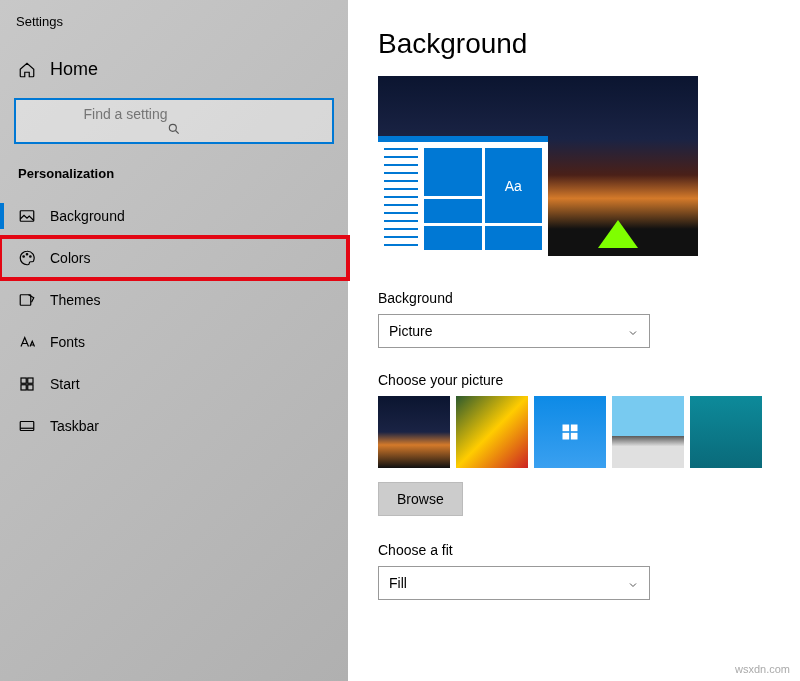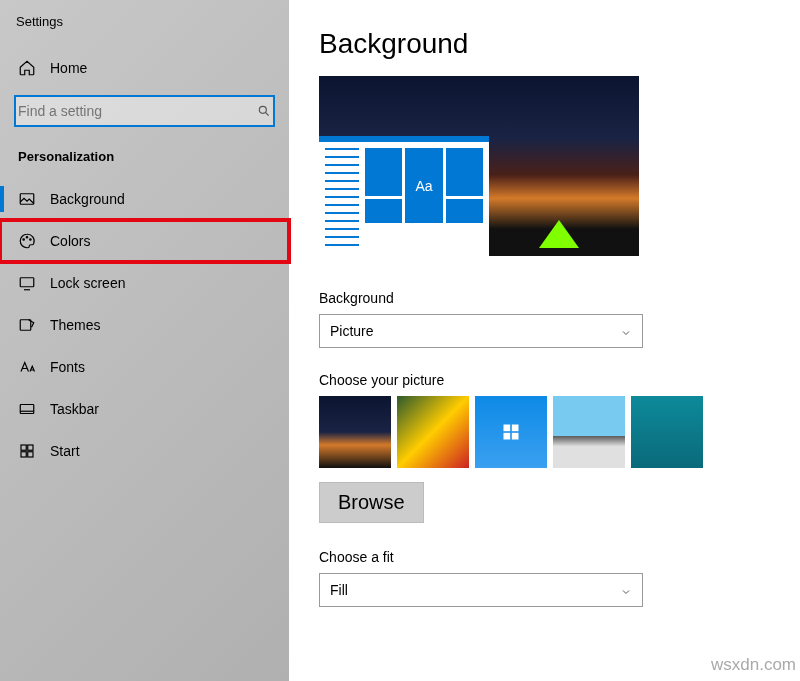--- a/index.html
+++ b/index.html
@@ -1,53 +1,53 @@
 <!DOCTYPE html>
 <html><head>
   <meta charset="utf-8">
   <style>
     * { margin: 0; padding: 0; box-sizing: border-box; font-family: "Segoe UI", sans-serif; }
     body { width: 800px; height: 681px; display: flex; background: #fff; overflow: hidden; }
-    .sidebar { width: 289px; height: 100%; background: linear-gradient(135deg, #c8c8c8, #b0b0b0); padding: 0; }
+    .sidebar { width: 348px; height: 100%; background: linear-gradient(135deg, #c8c8c8, #b0b0b0); padding: 0; }
     .app-title { padding: 14px 16px 20px; font-size: 13px; color: #000; }
     .home-row { display: flex; align-items: center; padding: 10px 18px 18px; gap: 14px; cursor: pointer; }
     .home-row .icon { width: 18px; height: 18px; display: flex; align-items: center; justify-content: center; }
-    .home-row .label { font-size: 14px; }
+    .home-row .label { font-size: 18px; }
     .search-wrap { margin: 0 14px 16px; }
-    .search { display: flex; align-items: center; border: 2px solid #0078d4; background: rgba(255,255,255,0.4); padding: 6px 2px; }
+    .search { display: flex; align-items: center; border: 2px solid #0078d4; background: rgba(255,255,255,0.4); padding: 6px 12px; flex-direction: column; }
     .search input { border: none; outline: none; background: transparent; flex: 1; font-size: 14px; color: #555; }
     .search .mag { color: #555; }
     .category { padding: 6px 18px 14px; font-weight: 600; font-size: 13px; }
     .nav-item { display: flex; align-items: center; padding: 12px 18px; gap: 14px; cursor: pointer; font-size: 14px; position: relative; }
     .nav-item .icon { width: 18px; height: 18px; display: flex; align-items: center; justify-content: center; }
     .nav-item.active::before { content: ""; position: absolute; left: 0; top: 8px; bottom: 8px; width: 4px; background: #0078d4; }
     .nav-item.highlighted { outline: 4px solid #e30613; outline-offset: -2px; text-align: center; }
     .main { flex: 1; padding: 28px 24px 12px 30px; position: relative; }
     .page-title { font-size: 28px; font-weight: 400; margin-bottom: 16px; }
     .preview { width: 320px; height: 180px; position: relative; overflow: hidden; margin-bottom: 34px; }
     .preview .sky { position: absolute; inset: 0; background: linear-gradient(to bottom, #0b1530 0%, #1a2344 35%, #4a2018 55%, #d47a2a 68%, #111 85%); }
     .preview .tent { position: absolute; bottom: 8px; right: 60px; width: 0; height: 0; border-left: 20px solid transparent; border-right: 20px solid transparent; border-bottom: 28px solid #7fff00; }
     .preview .win { position: absolute; left: 0; bottom: 0; width: 170px; height: 120px; background: #fff; border-top: 6px solid #0078d4; display: flex; }
     .preview .win .col1 { width: 34px; background: repeating-linear-gradient(#0078d4 0 2px, transparent 2px 8px); margin: 6px 4px 6px 6px; }
-    .preview .win .tiles { flex: 1; display: grid; grid-template-columns: 1fr 1fr 1fr; grid-template-rows: 2fr 1fr 1fr; gap: 3px; padding: 6px 6px 6px 2px; }
+    .preview .win .tiles { flex: 1; display: grid; grid-template-columns: 1fr 1fr; grid-template-rows: 2fr 1fr 1fr; gap: 3px; padding: 6px 6px 6px 2px; }
     .preview .win .tiles div { background: #0078d4; }
     .preview .win .tiles .big { grid-column: 2; grid-row: 1 / 3; display: flex; align-items: center; justify-content: center; color: #fff; font-size: 14px; }
     .section-label { font-size: 14px; margin-bottom: 8px; }
-    .dropdown { display: flex; align-items: flex-end; justify-content: space-between; width: 324px; border: 1px solid #999; padding: 8px 10px; font-size: 14px; cursor: pointer; margin-bottom: 24px; }
+    .dropdown { display: flex; align-items: flex-end; justify-content: space-between; width: 272px; border: 1px solid #999; padding: 8px 10px; font-size: 14px; cursor: pointer; margin-bottom: 24px; }
     .chev { width: 12px; height: 12px; display: flex; align-items: center; justify-content: center; }
     .thumbs { display: flex; gap: 6px; margin-bottom: 14px; }
     .thumb { width: 72px; height: 72px; cursor: pointer; background: #888; }
     .t0 { background: linear-gradient(to bottom, #0b1530 0%, #1a2344 50%, #d47a2a 68%, #111 100%); }
     .t1 { background: linear-gradient(135deg, #2d5a2d, #ffcc00 50%, #cc2222); }
     .t2 { background: linear-gradient(to bottom, #0d8ae6, #3aa0f0); display:flex; align-items:center; justify-content:center; }
     .t2 svg { width: 20px; height: 20px; }
     .t3 { background: linear-gradient(to bottom, #78caf0 0%, #78caf0 55%, #555 55%, #e0e0e0 70%); }
     .t4 { background: linear-gradient(to bottom, #0d8a9a, #0a6a7a); }
-    .browse-btn { padding: 8px 18px; background: #ccc; border: 1px solid #bbb; font-size: 20px; cursor: pointer; margin-bottom: 26px; }
-    .watermark { position: absolute; bottom: 6px; right: 4px; font-size: 17px; color: #aaa; }
+    .browse-btn { padding: 8px 18px; background: #ccc; border: 1px solid #bbb; font-size: 14px; cursor: pointer; margin-bottom: 26px; }
+    .watermark { position: absolute; bottom: 6px; right: 10px; font-size: 11px; color: #aaa; }
     svg { display: block; }
   </style>
 </head>
 <body>
 
 <div class="sidebar">
   <div class="app-title">Settings</div>
 
   <div class="home-row">
     <span class="icon">
@@ -87,29 +87,20 @@
       <svg viewBox="0 0 24 24" width="18" height="18" fill="none" stroke="#000" stroke-width="1.6">
           <path d="M12 3a9 9 0 1 0 0 18h1a2 2 0 0 0 2-2 2 2 0 0 1 2-2h2a2 2 0 0 0 2-2 9 9 0 0 0-9-12z"></path>
           <circle cx="7.5" cy="10" r="1"></circle>
           <circle cx="12" cy="7" r="1"></circle>
           <circle cx="16.5" cy="10" r="1"></circle>
         </svg>
     </span>
     <span>Colors</span>
   </div>
 
-  <div class="nav-item">
-    <span class="icon">
-      <svg viewBox="0 0 24 24" width="18" height="18" fill="none" stroke="#000" stroke-width="1.6">
-          <rect x="3" y="5" width="18" height="12" rx="1"></rect>
-          <path d="M8 21h8"></path>
-        </svg>
-    </span>
-    <span>Lock screen</span>
-  </div>
 
   <div class="nav-item">
     <span class="icon">
       <svg viewBox="0 0 24 24" width="18" height="18" fill="none" stroke="#000" stroke-width="1.6">
           <rect x="3" y="5" width="14" height="14" rx="1"></rect>
           <path d="m14 5 7 4-3 6"></path>
         </svg>
     </span>
     <span>Themes</span>
   </div>
@@ -119,37 +110,37 @@
       <svg viewBox="0 0 24 24" width="18" height="18" fill="none" stroke="#000" stroke-width="1.6">
           <path d="M4 18 9 6l5 12M6 14h6M16 18l3-7 3 7M17 16h4"></path>
         </svg>
     </span>
     <span>Fonts</span>
   </div>
 
   <div class="nav-item">
     <span class="icon">
       <svg viewBox="0 0 24 24" width="18" height="18" fill="none" stroke="#000" stroke-width="1.6">
-          <rect x="3" y="6" width="18" height="12" rx="1"></rect>
-          <path d="M3 15h18"></path>
-        </svg>
-    </span>
-    <span>Taskbar</span>
-  </div>
-
-  <div class="nav-item">
-    <span class="icon">
-      <svg viewBox="0 0 24 24" width="18" height="18" fill="none" stroke="#000" stroke-width="1.6">
           <rect x="4" y="4" width="7" height="7"></rect>
           <rect x="13" y="4" width="7" height="7"></rect>
           <rect x="4" y="13" width="7" height="7"></rect>
           <rect x="13" y="13" width="7" height="7"></rect>
         </svg>
     </span>
     <span>Start</span>
+  </div>
+
+  <div class="nav-item">
+    <span class="icon">
+      <svg viewBox="0 0 24 24" width="18" height="18" fill="none" stroke="#000" stroke-width="1.6">
+          <rect x="3" y="6" width="18" height="12" rx="1"></rect>
+          <path d="M3 15h18"></path>
+        </svg>
+    </span>
+    <span>Taskbar</span>
   </div>
 </div>
 
 <div class="main">
   <h1 class="page-title">Background</h1>
 
   <div class="preview">
     <div class="sky"></div>
     <div class="tent"></div>
     <div class="win">

